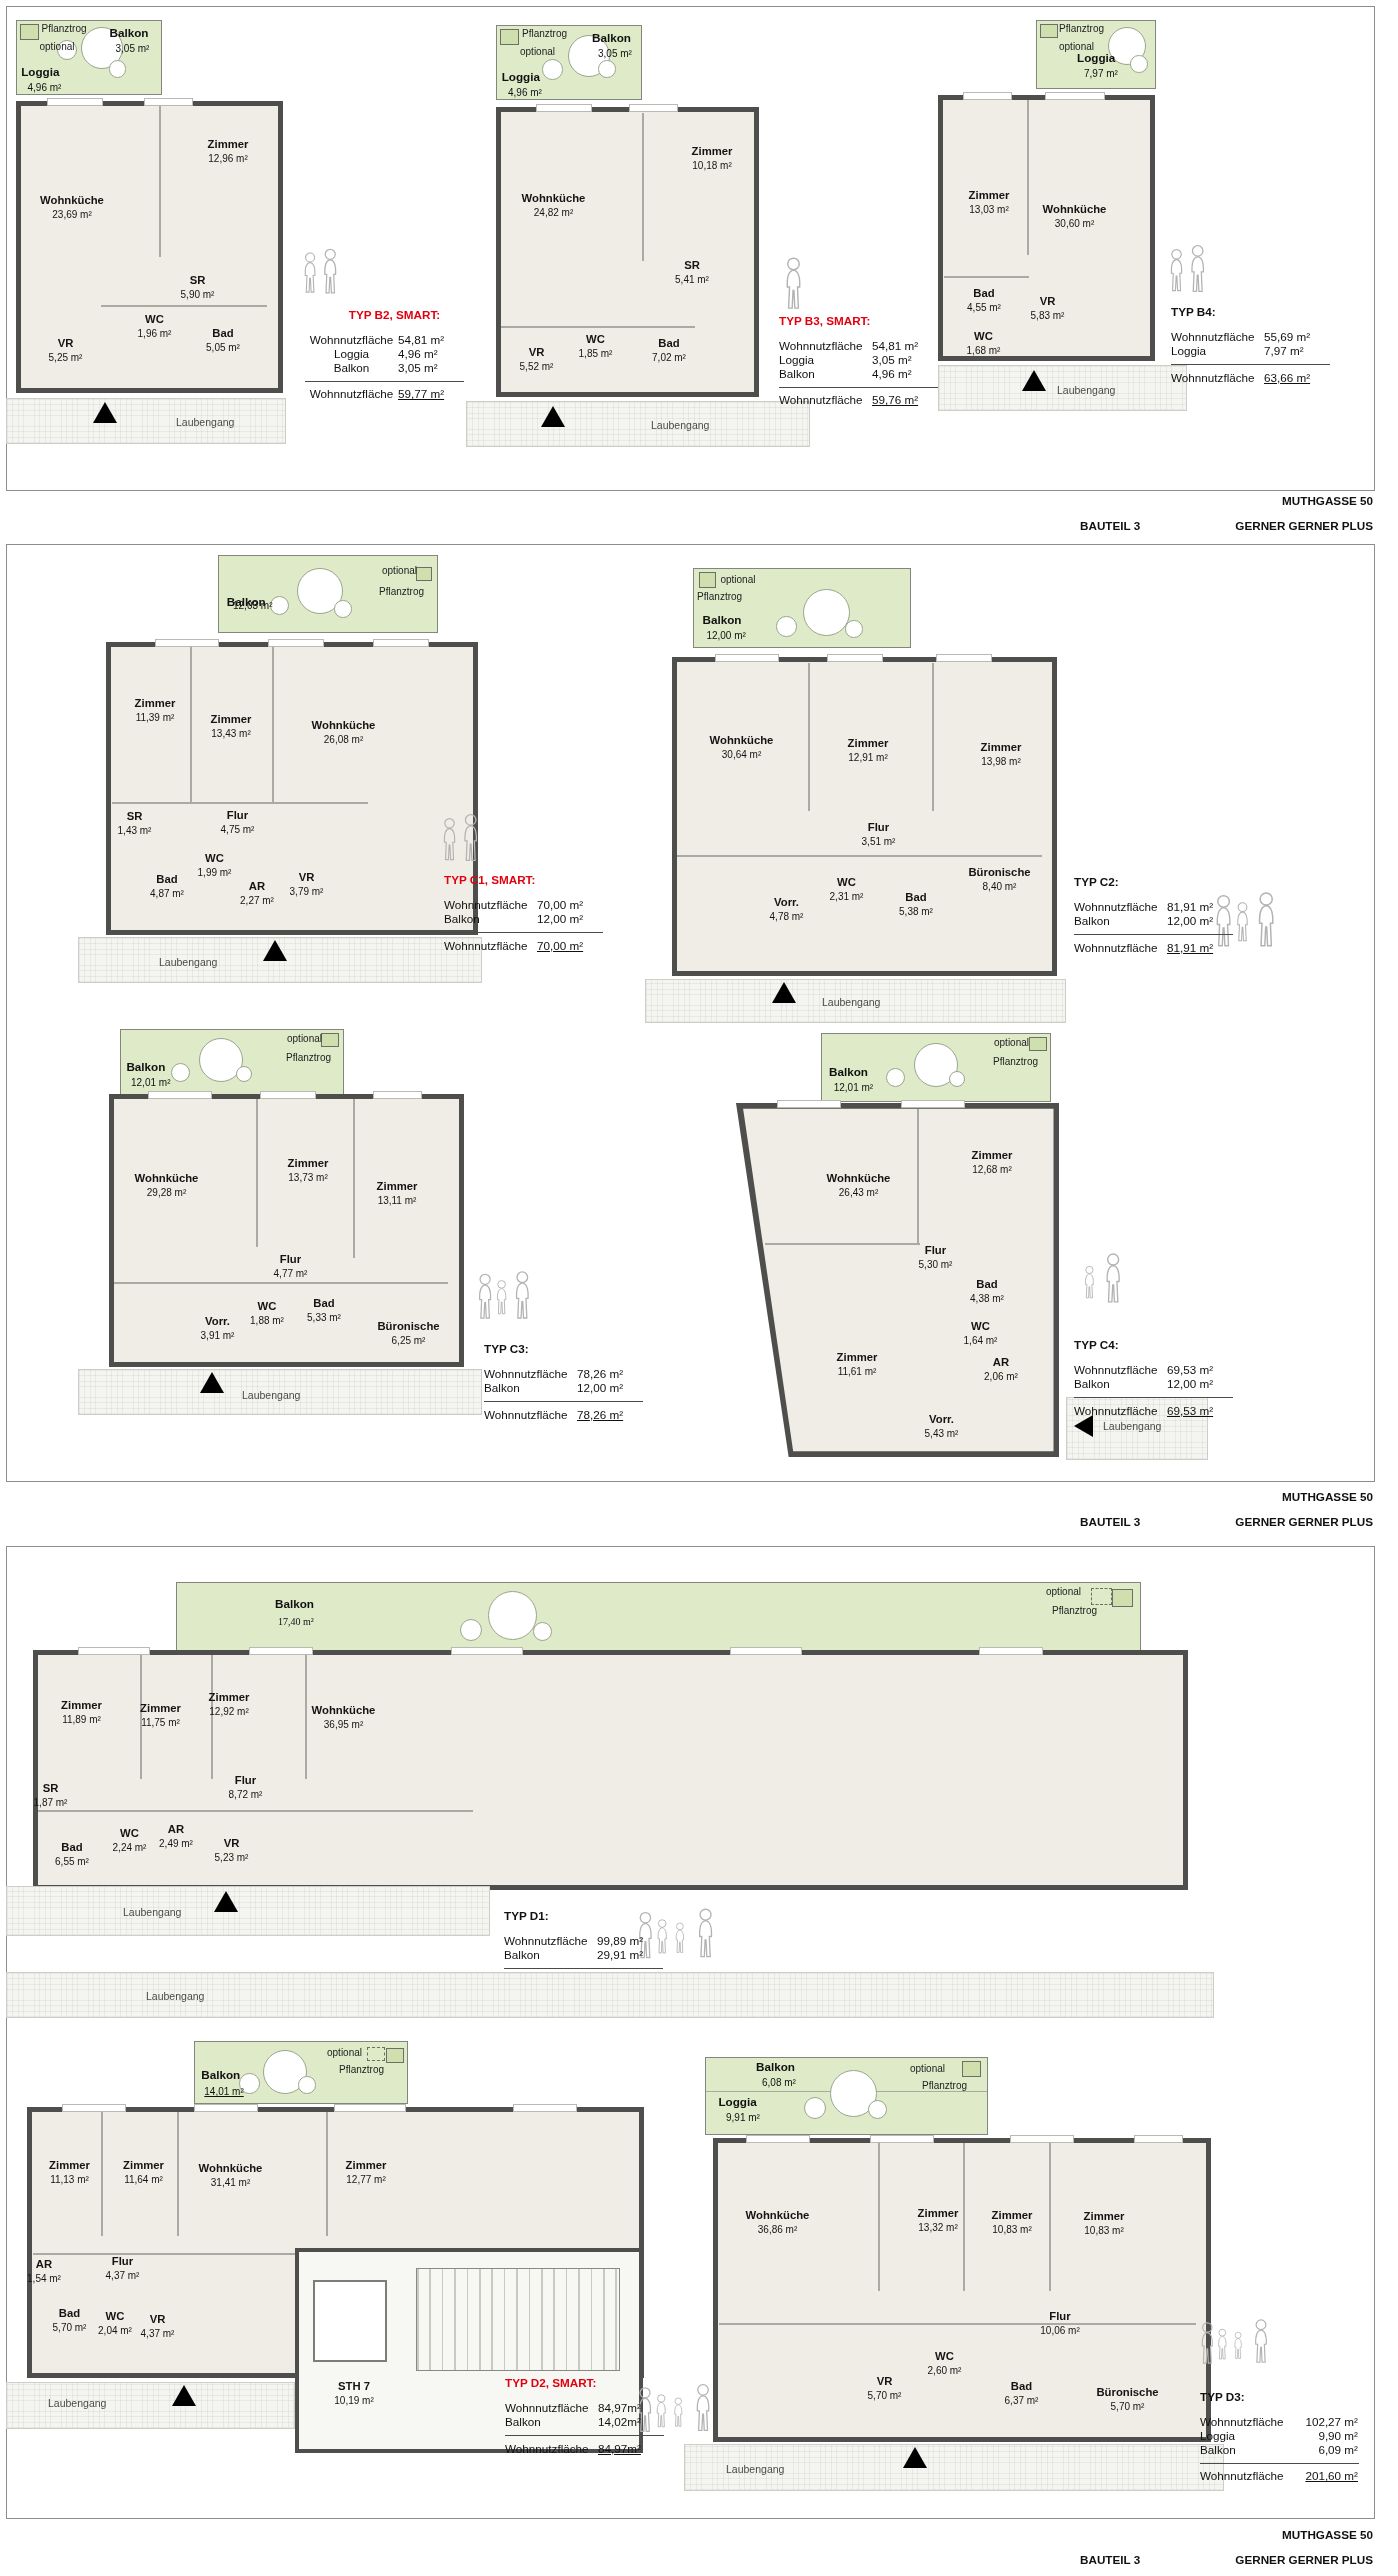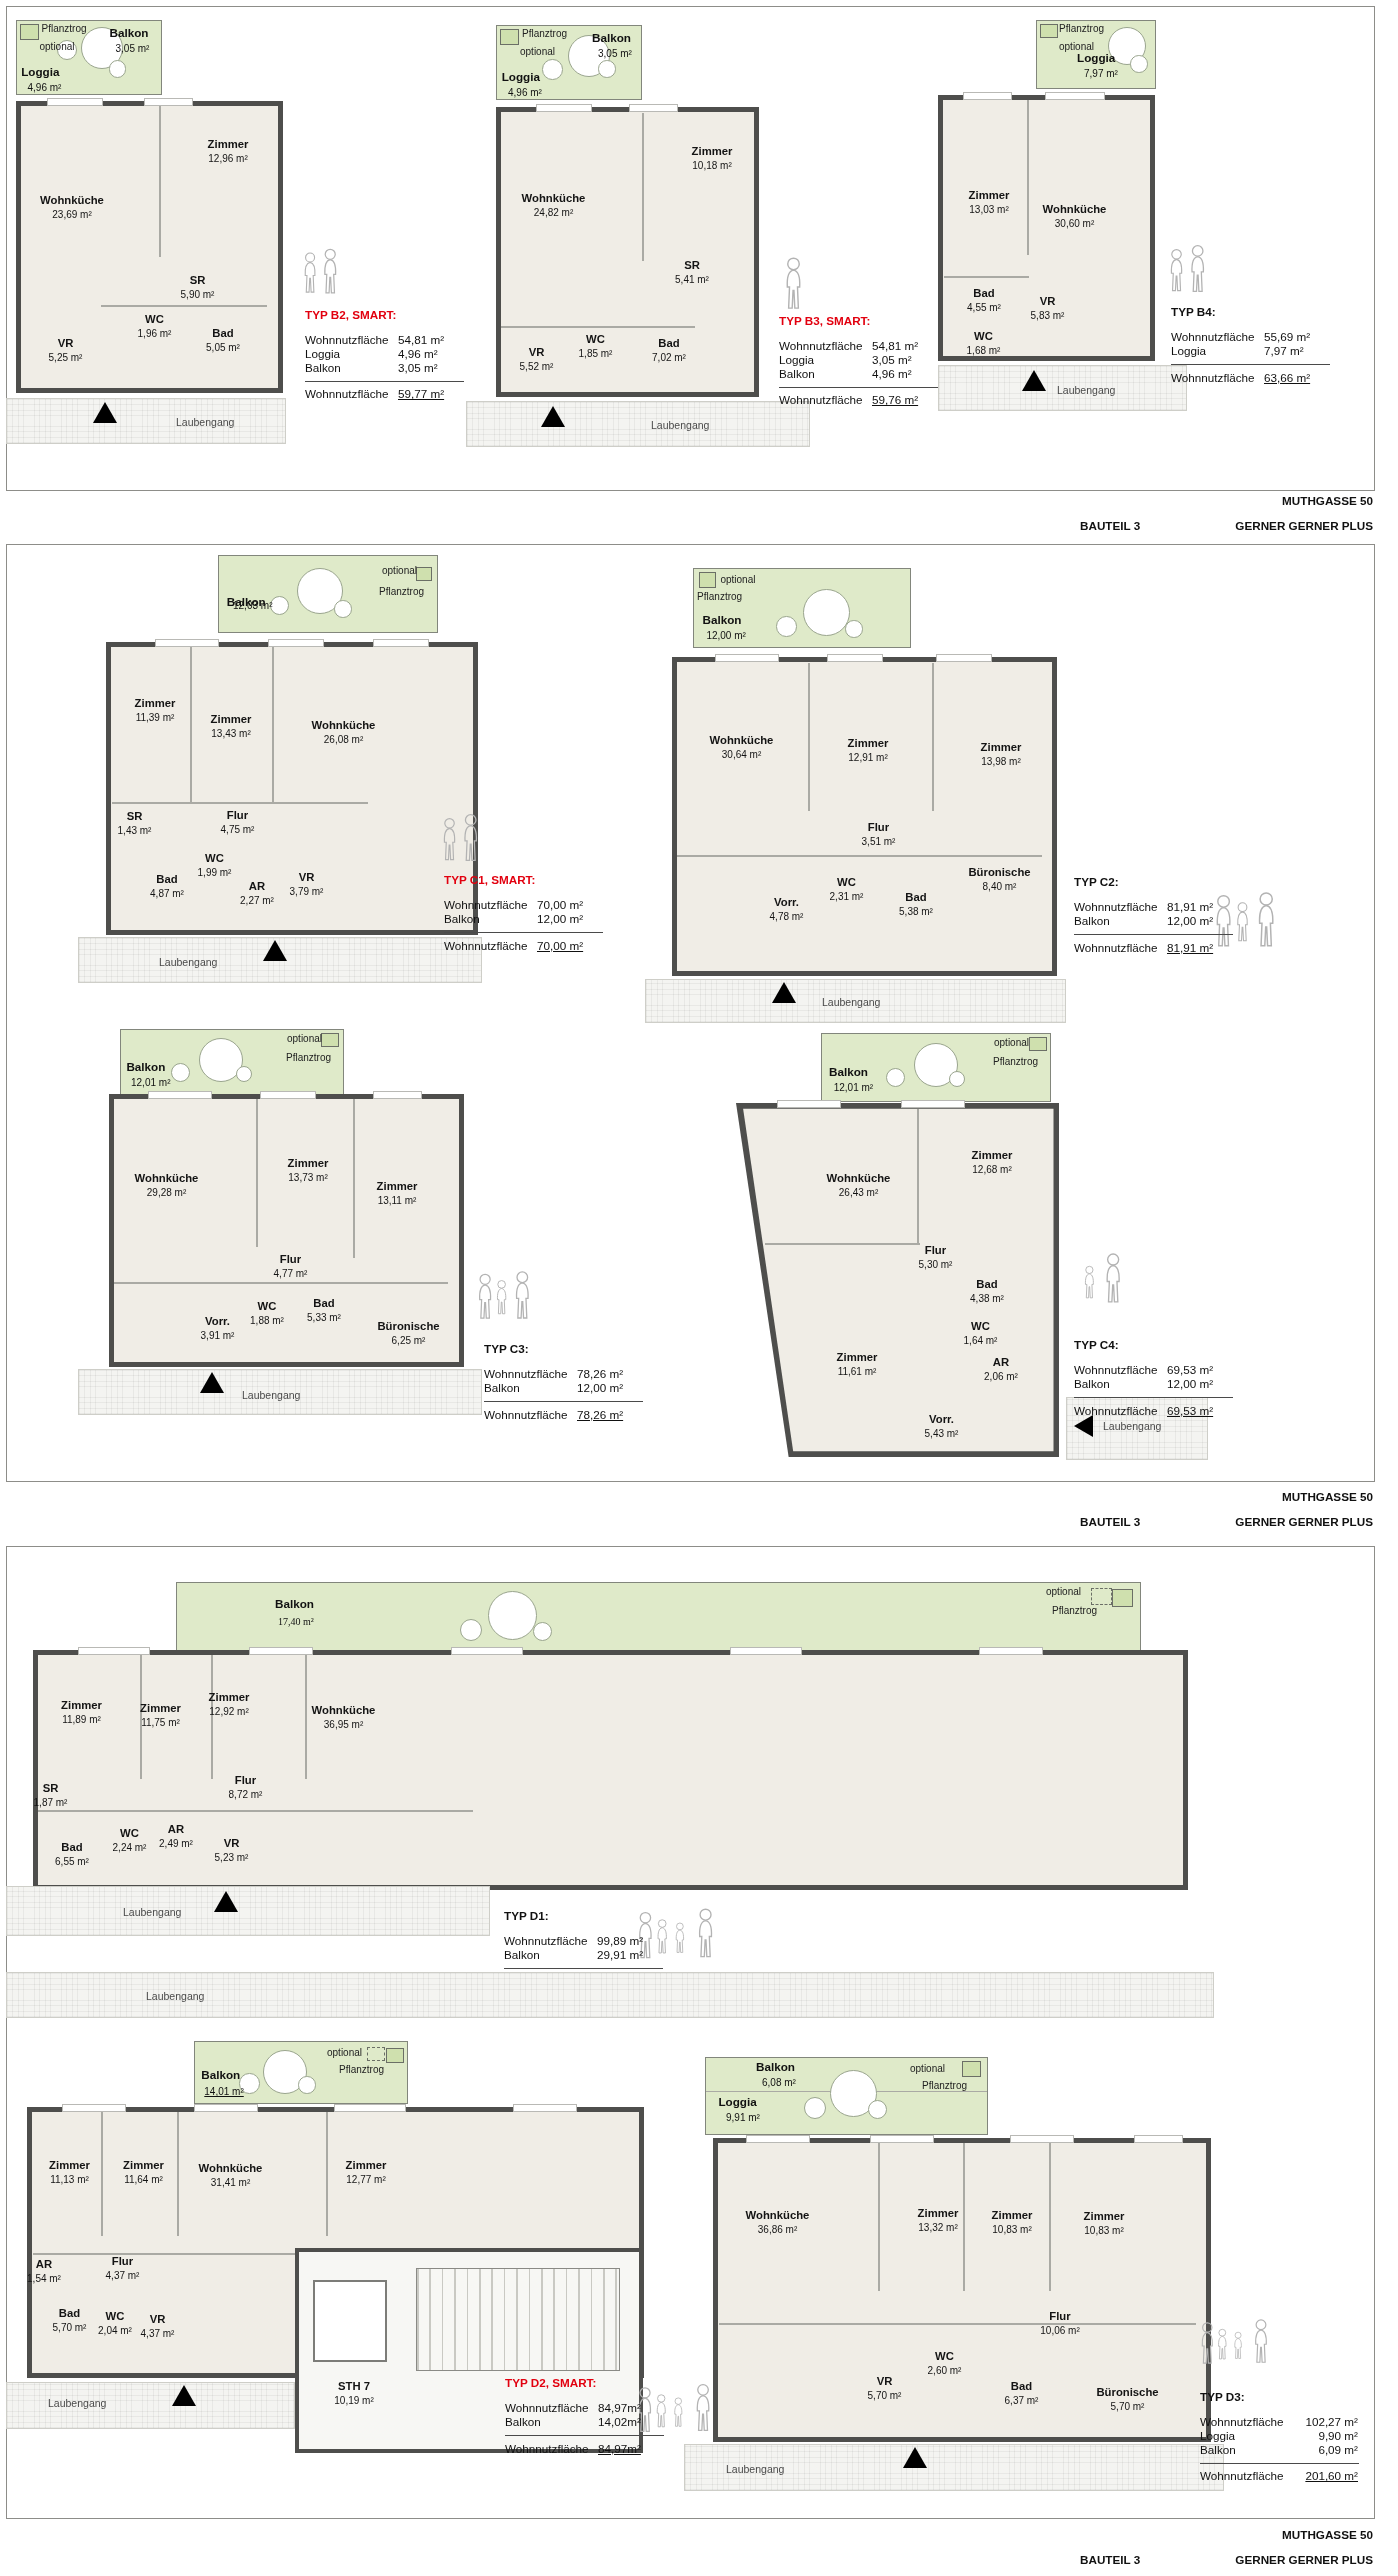--- a/index.html
+++ b/index.html
@@ -113,21 +113,21 @@
     </div>
 
 <div class="laub" style="left:6.2px;top:398px;width:278px;height:44px;"></div>
 <div class="tri" style="left:93px;top:402px;"></div>
 <div class="ll" style="left:176px;top:416px;">Laubengang</div>
 
 <svg class="sil" style="left:301px;top:238px;" width="40" height="68" viewBox="0 0 52 64">
       <use href="#prs" transform="translate(1,6) scale(0.9)"></use>
       <use href="#prs" transform="translate(26,1)"></use>
     </svg>
-<div class="info" style="left:305px;top:308px;">
+<div class="info" style="left:305px;top:308px;text-align:center;">
   <div class="it red">TYP B2, SMART:</div>
   <div class="ir">
         <span>Wohnnutzfläche</span>
         <span class="v">54,81 m²</span>
       </div>
   <div class="ir">
         <span>Loggia</span>
         <span class="v">4,96 m²</span>
       </div>
   <div class="ir">

